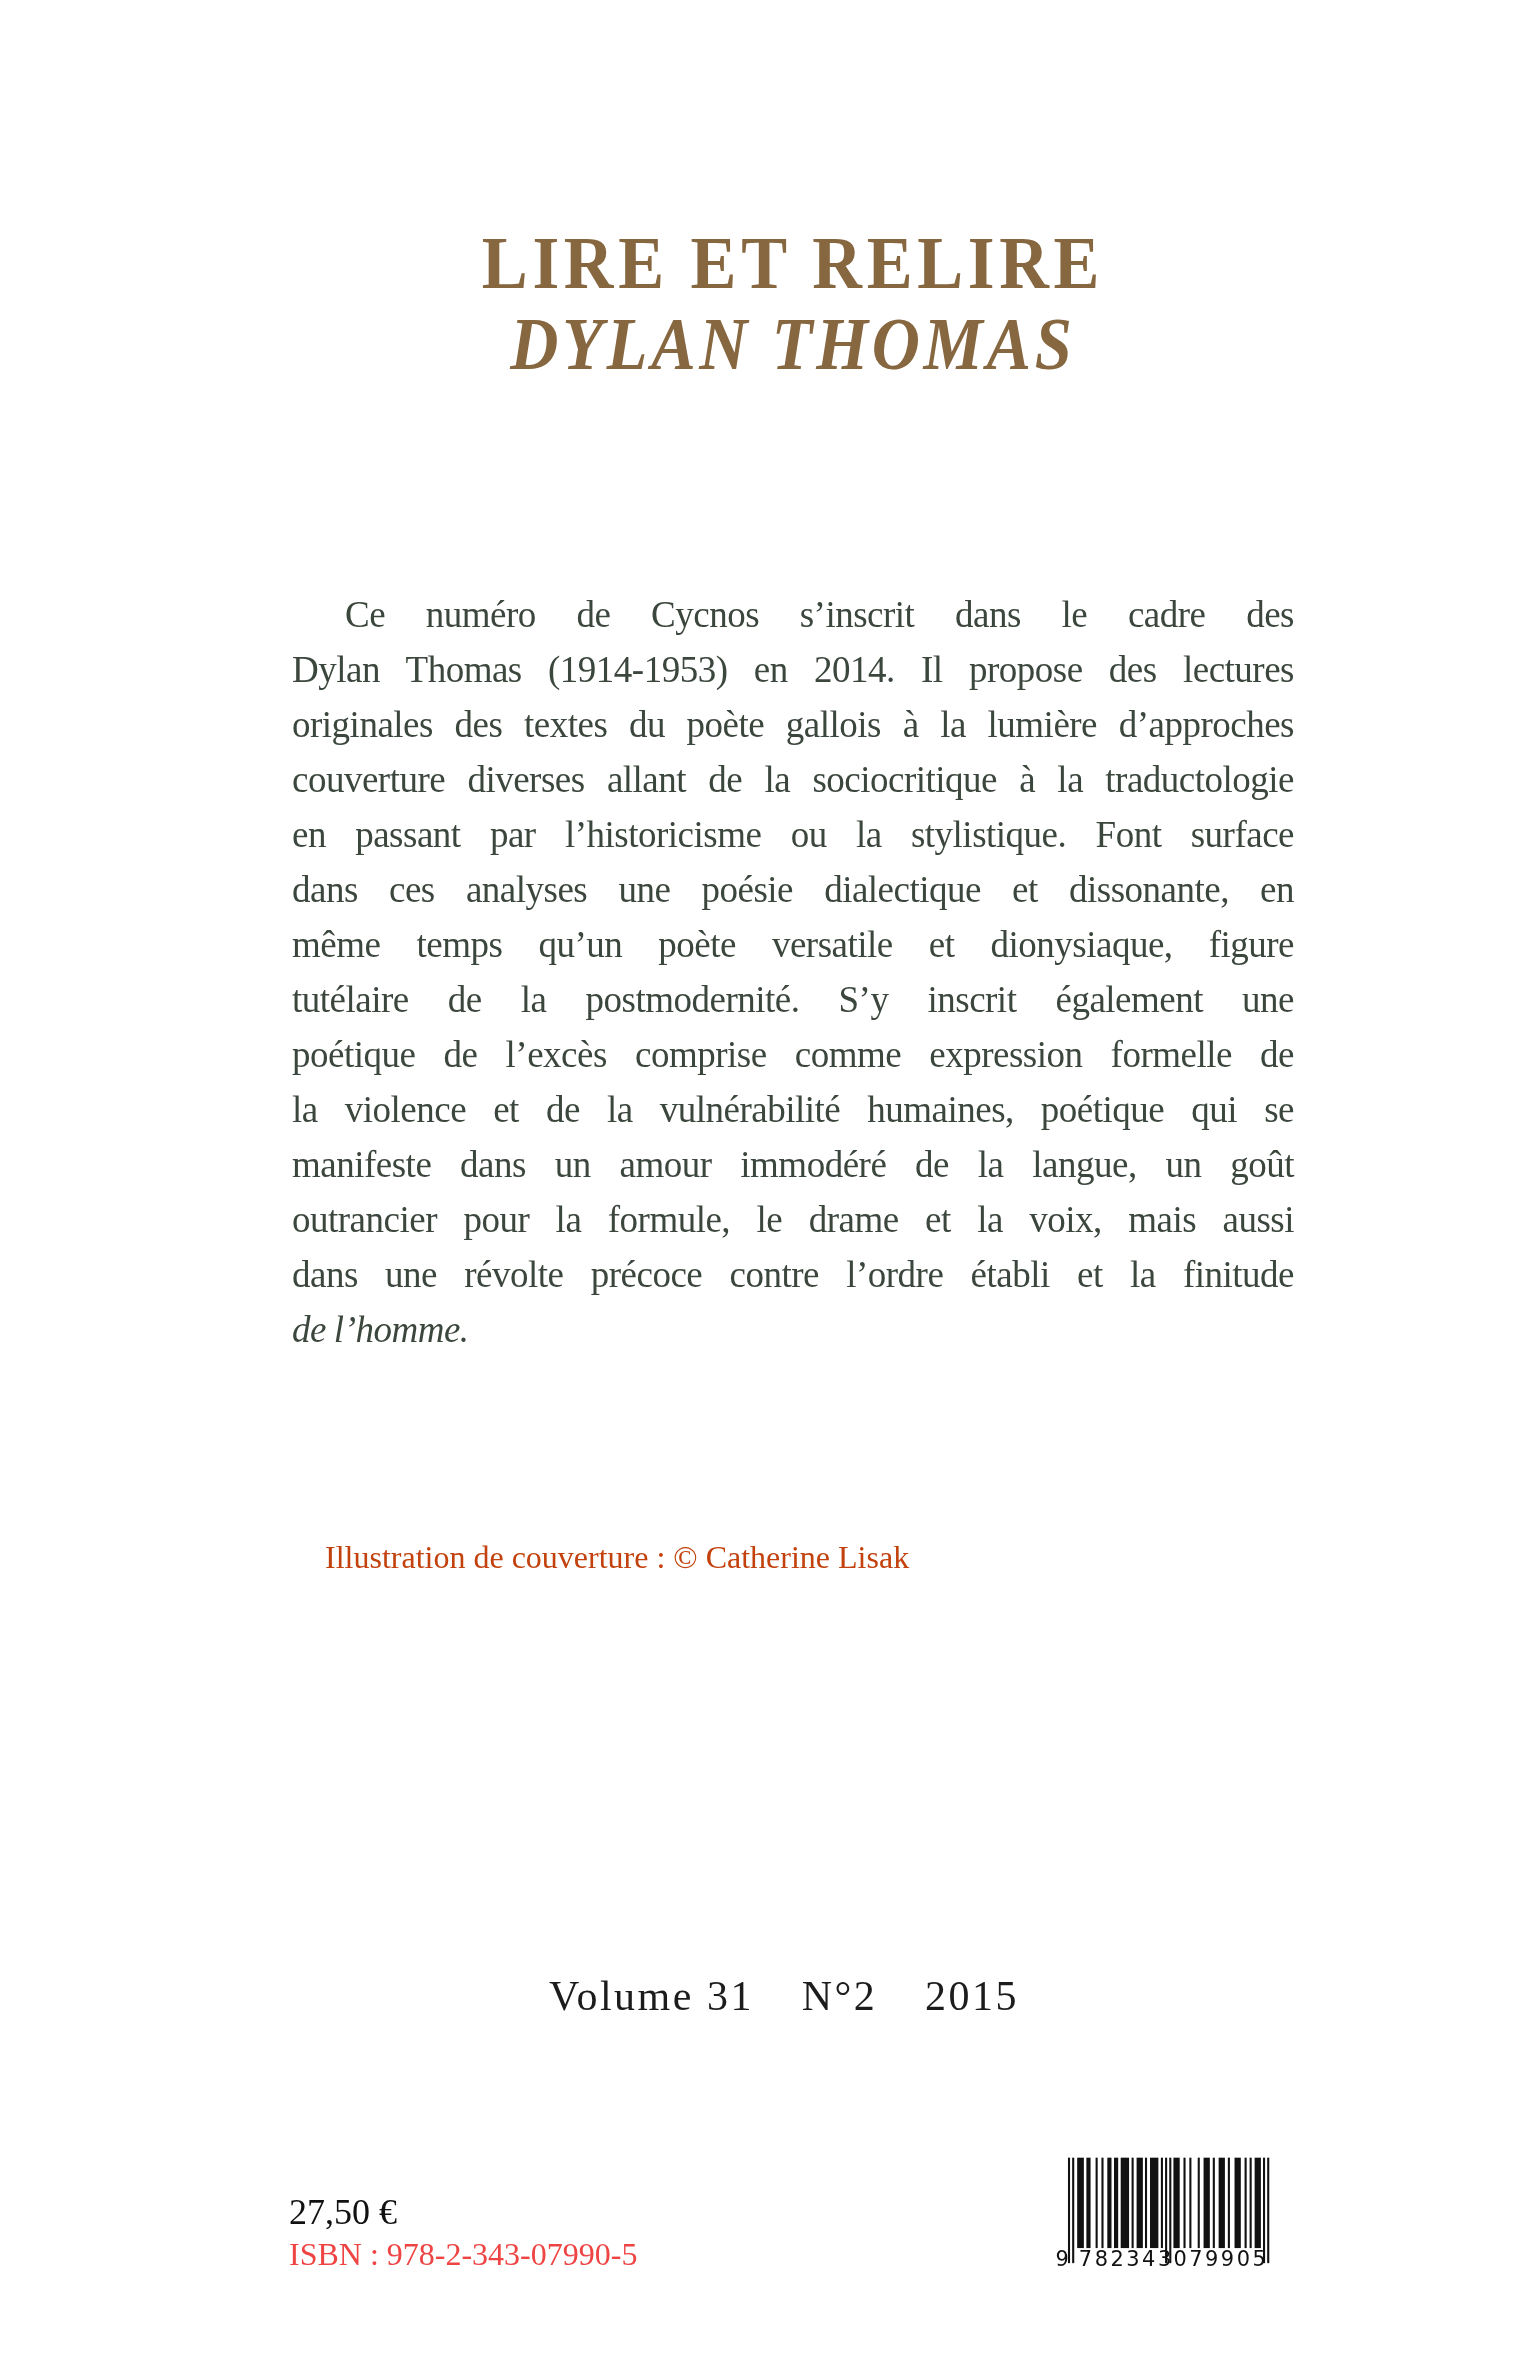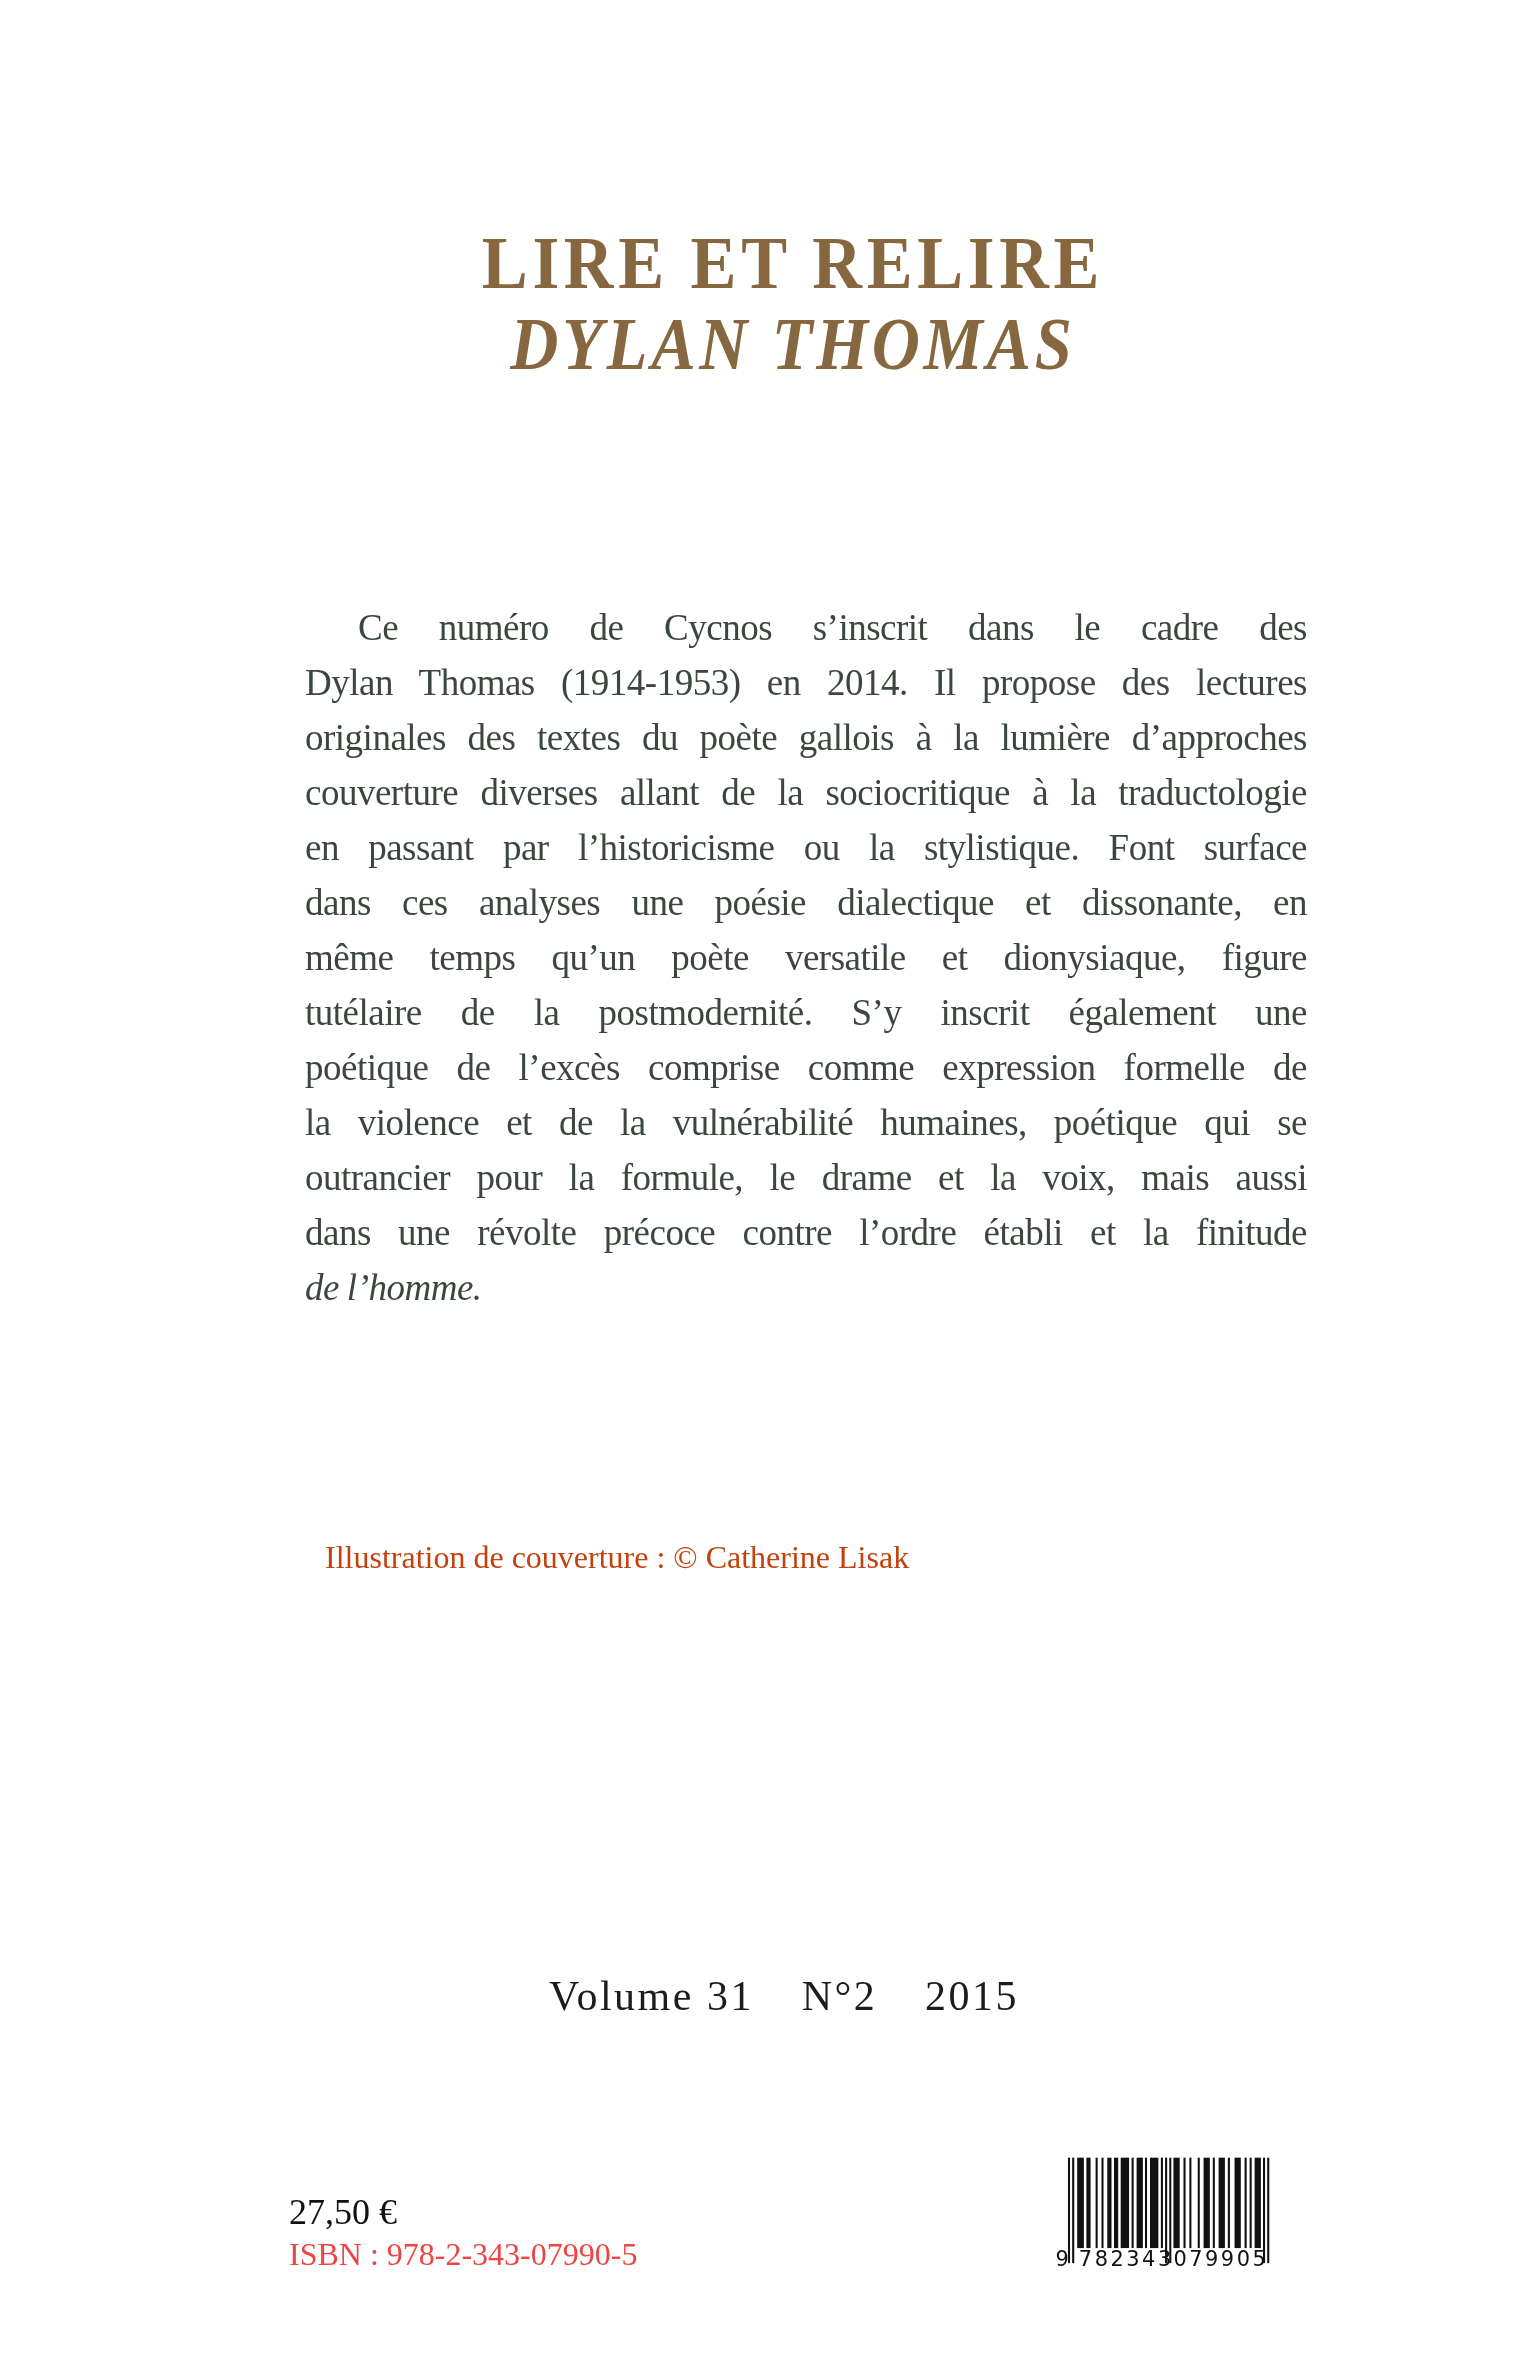--- a/index.html
+++ b/index.html
@@ -56,21 +56,21 @@
       left: 289px;
       top: 584px;
       width: 1002px;
       color: #3b463c;
       font-size: 37px;
       line-height: 55px;
       text-align: justify;
       text-indent: 53px;
       letter-spacing: -0.5px;
       word-spacing: -0.8px;
-      margin: 16px;
+      margin: 3px;
     }
     .blurb-line {
       display: block;
       height: 55px;
       white-space: nowrap;
       text-align: justify;
       text-align-last: justify;
     }
     .blurb-line.first { text-indent: 53px; }
     .blurb-line.last { text-align-last: left; font-style: italic; }
@@ -138,20 +138,21 @@
     <span class="blurb-line first">Ce numéro de Cycnos s’inscrit dans le cadre des</span>
     <span class="blurb-line">Dylan Thomas (1914-1953) en 2014. Il propose des lectures</span>
     <span class="blurb-line">originales des textes du poète gallois à la lumière d’approches</span>
     <span class="blurb-line">couverture diverses allant de la sociocritique à la traductologie</span>
     <span class="blurb-line">en passant par l’historicisme ou la stylistique. Font surface</span>
     <span class="blurb-line">dans ces analyses une poésie dialectique et dissonante, en</span>
     <span class="blurb-line">même temps qu’un poète versatile et dionysiaque, figure</span>
     <span class="blurb-line">tutélaire de la postmodernité. S’y inscrit également une</span>
     <span class="blurb-line">poétique de l’excès comprise comme expression formelle de</span>
     <span class="blurb-line">la violence et de la vulnérabilité humaines, poétique qui se</span>
+    <span class="blurb-line">manifeste dans un amour immodéré de la langue, un goût</span>
     <span class="blurb-line">outrancier pour la formule, le drame et la voix, mais aussi</span>
     <span class="blurb-line">dans une révolte précoce contre l’ordre établi et la finitude</span>
     <span class="blurb-line last">de l’homme.</span>
   </div>
 
   <div class="credit">Illustration de couverture : © Catherine Lisak</div>
 
   <div class="issue">
     <span>Volume 31</span>
     <span>N°2</span>

